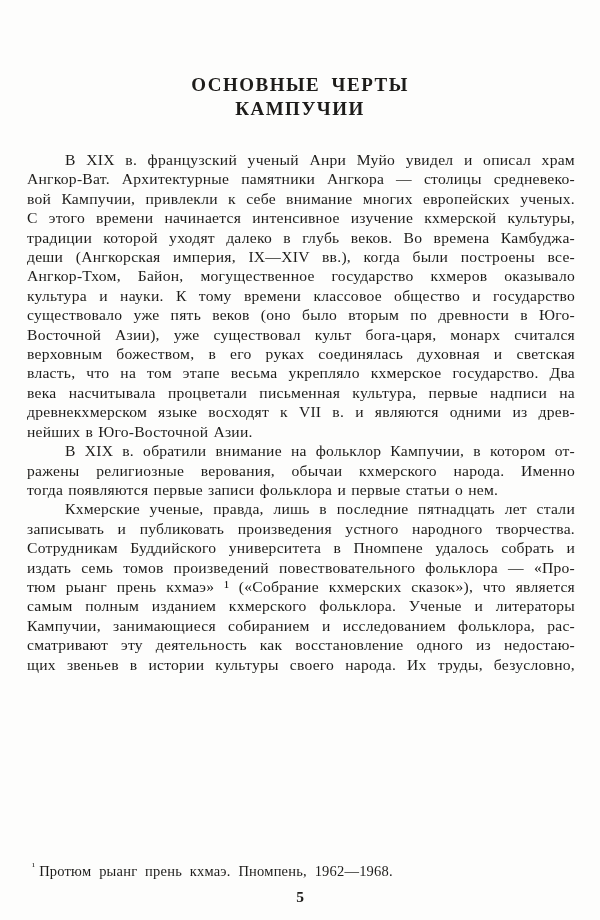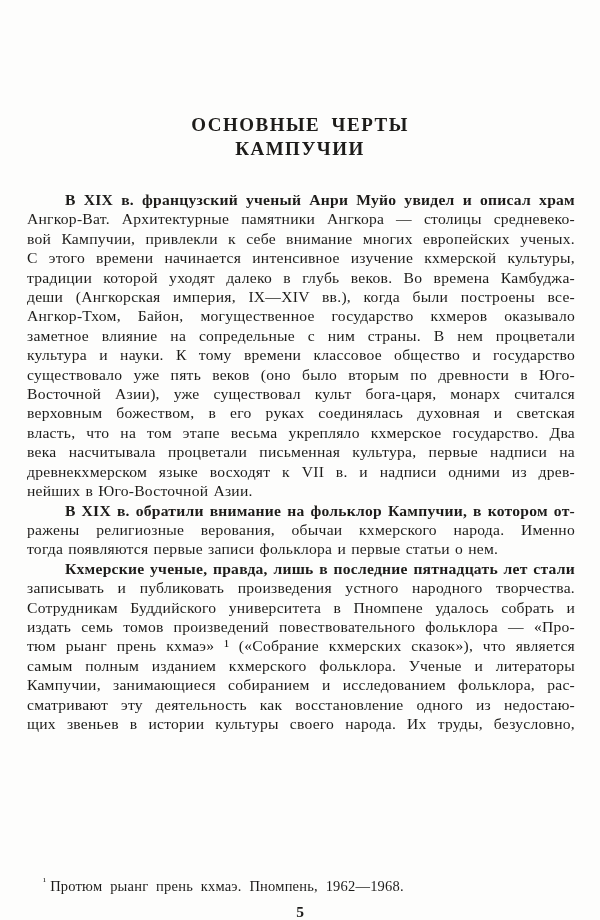--- a/index.html
+++ b/index.html
@@ -14,22 +14,22 @@
     color: #1d1c1a;
     overflow: hidden;
   }
   .page {
     position: relative;
     width: 600px;
     height: 920px;
     box-sizing: border-box;
   }
   .chapter-title {
-    margin: 15px;
-    padding-top: 98px;
+    margin: 0;
+    padding-top: 73px;
     text-align: center;
     font-size: 19px;
     line-height: 24px;
     font-weight: bold;
     letter-spacing: 1.5px;
     word-spacing: 5px;
   }
   .body-text {
     margin: 29px 25px 0 27px;
     font-size: 15.6px;
@@ -40,28 +40,27 @@
     text-align: justify;
     text-align-last: justify;
     word-spacing: 1px;
     white-space: normal;
   }
   .line.last {
     text-align-last: left;
   }
   .line.indent {
     text-indent: 38px;
-    font-weight: bold;
   }
   .para {
     margin: 0;
   }
   .footnote {
     position: absolute;
-    left: 27px;
+    left: 16px;
     right: 25px;
     top: 858px;
     font-size: 14.5px;
     line-height: 18px;
     letter-spacing: 0.2px;
     word-spacing: 4px;
     text-indent: 16px;
   }
   .footnote sup {
     font-size: 10px;
@@ -89,28 +88,27 @@
 
   <div class="body-text">
       <div class="para">
         <div class="line indent">В XIX в. французский ученый Анри Муйо увидел и описал храм</div>
         <div class="line">Ангкор-Ват. Архитектурные памятники Ангкора — столицы средневеко-</div>
         <div class="line">вой Кампучии, привлекли к себе внимание многих европейских ученых.</div>
         <div class="line">С этого времени начинается интенсивное изучение кхмерской культуры,</div>
         <div class="line">традиции которой уходят далеко в глубь веков. Во времена Камбуджа-</div>
         <div class="line">деши (Ангкорская империя, IX—XIV вв.), когда были построены все-</div>
         <div class="line">Ангкор-Тхом, Байон, могущественное государство кхмеров оказывало</div>
-        <div class="line">заметное влияние на сопредельные с ним страны. В нем процветали</div>
         <div class="line">культура и науки. К тому времени классовое общество и государство</div>
         <div class="line">существовало уже пять веков (оно было вторым по древности в Юго-</div>
         <div class="line">Восточной Азии), уже существовал культ бога-царя, монарх считался</div>
         <div class="line">верховным божеством, в его руках соединялась духовная и светская</div>
         <div class="line">власть, что на том этапе весьма укрепляло кхмерское государство. Два</div>
         <div class="line">века насчитывала процветали письменная культура, первые надписи на</div>
-        <div class="line">древнекхмерском языке восходят к VII в. и надписи одними из древ-</div>
+        <div class="line">древнекхмерском языке восходят к VII в. и являются одними из древ-</div>
         <div class="line last">нейших в Юго-Восточной Азии.</div>
       </div>
       <div class="para">
         <div class="line indent">В XIX в. обратили внимание на фольклор Кампучии, в котором от-</div>
         <div class="line">ражены религиозные верования, обычаи кхмерского народа. Именно</div>
         <div class="line last">тогда появляются первые записи фольклора и первые статьи о нем.</div>
       </div>
       <div class="para">
         <div class="line indent">Кхмерские ученые, правда, лишь в последние пятнадцать лет стали</div>
         <div class="line">записывать и публиковать произведения устного народного творчества.</div>

